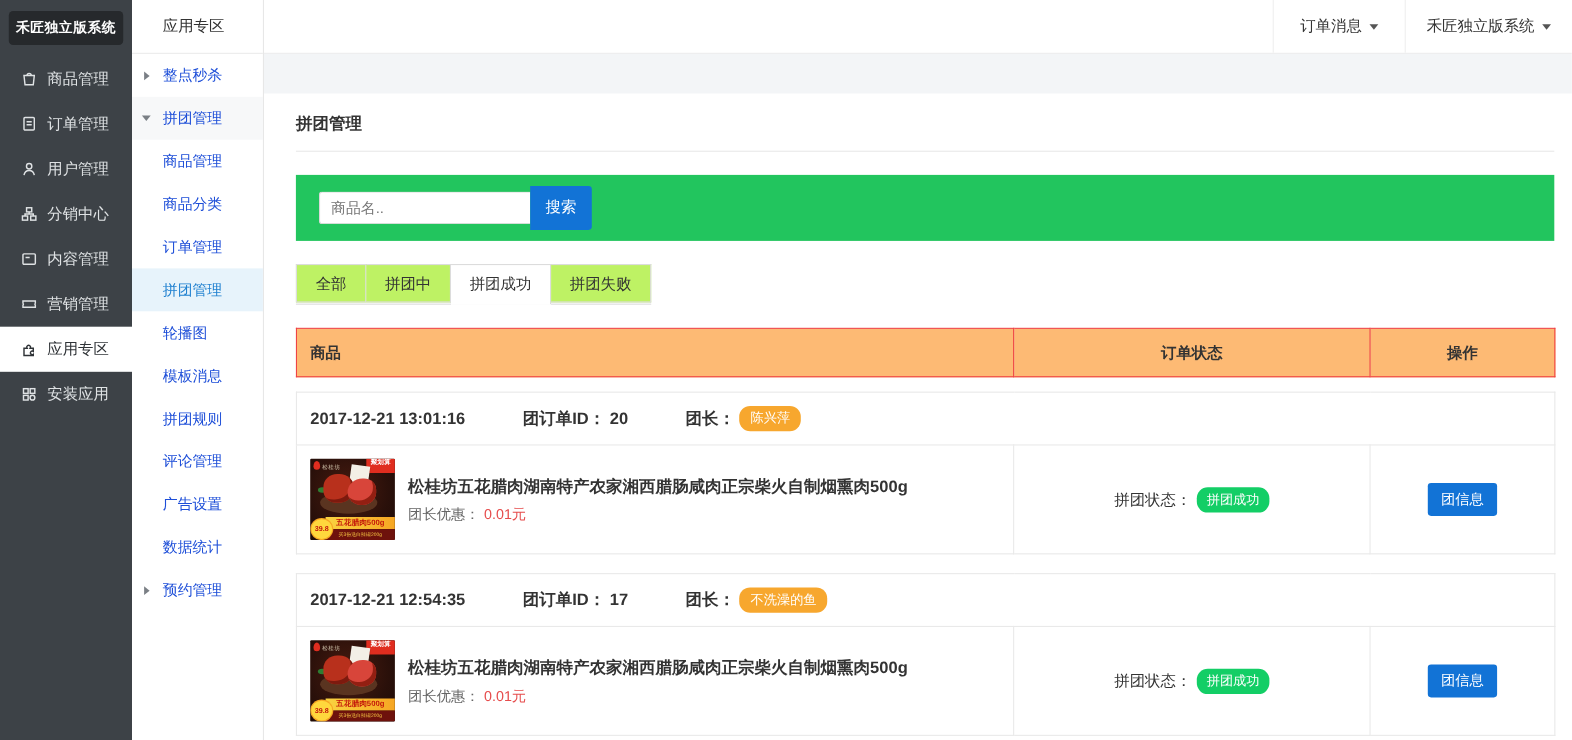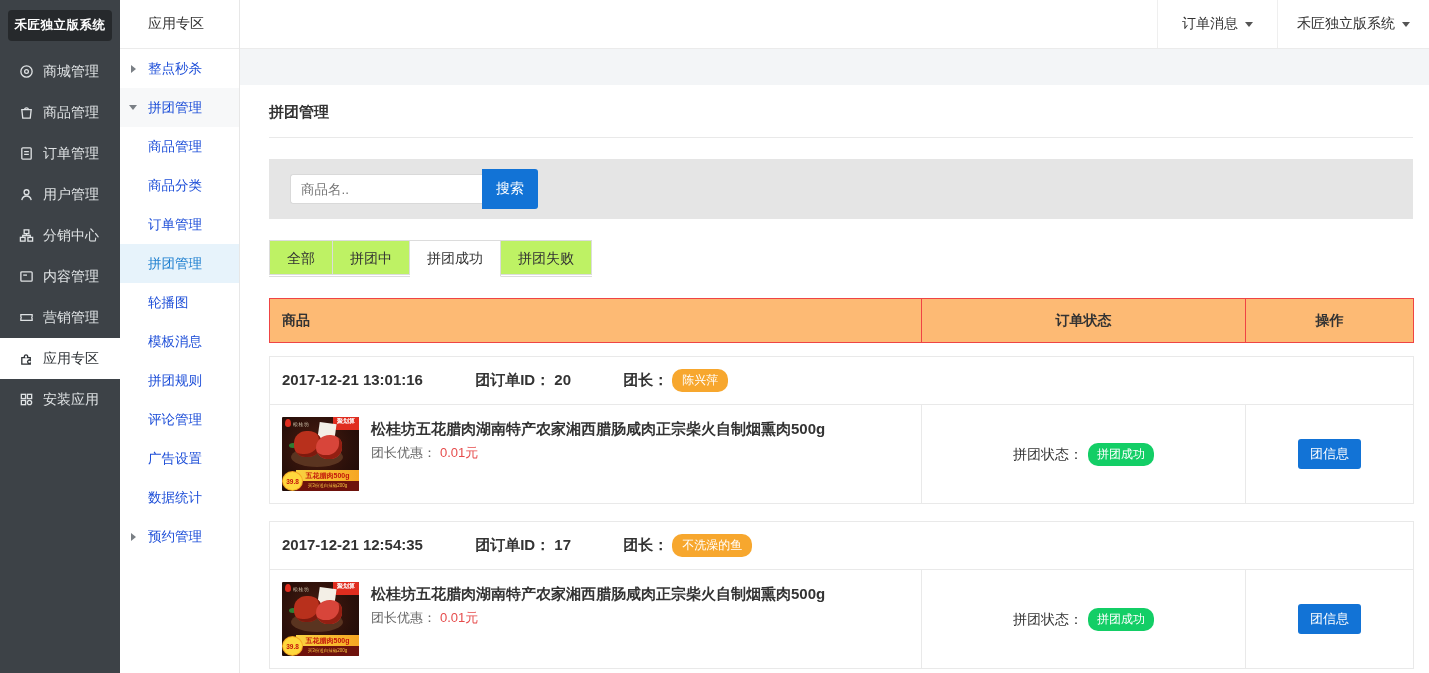--- a/index.html
+++ b/index.html
@@ -34,21 +34,21 @@
   .top-menu.w1{width:120px;}
   .top-menu.w2{width:152px;}
   .caret-down{width:0;height:0;border-left:4px solid transparent;border-right:4px solid transparent;border-top:5px solid #555;}
 
   
   .main{position:absolute;left:240px;top:49px;right:0;bottom:0;background:#fff;}
   .gray-strip{height:36px;background:#f3f5f7;}
   .content{padding:0 16px 0 29px;}
   .page-title{padding:18px 0 15px 0;font-size:15px;color:#333;border-bottom:1px solid #e9e9e9;}
 
-  .search-panel{margin-top:21px;height:60px;background:#e5e5e5;display:flex;align-items:center;padding-left:21px;}
+  .search-panel{margin-top:21px;height:60px;background:#22c55e;display:flex;align-items:center;padding-left:21px;}
   .search-input{width:192px;height:30px;border:1px solid #d9d9d9;border-right:none;border-radius:3px 0 0 3px;
     padding:0 10px;font-size:13.5px;color:#333;outline:none;font-family:inherit;background:#fff;}
   .search-input::placeholder{color:#757575;}
   .search-btn{height:40px;padding:0 14px;background:var(--accent);color:#fff;border:none;border-radius:0 3px 3px 0;
     font-size:14px;cursor:pointer;font-family:inherit;}
 
   .tabs{margin-top:21px;display:flex;width:max-content;border-bottom:1px solid #dcdcdc;}
   .tab{height:35px;line-height:34px;padding:0 17px;font-size:14px;color:#333;background:#bef264;
     border:1px solid #dcdcdc;border-left:none;cursor:pointer;}
   .tab:first-child{border-left:1px solid #dcdcdc;}
@@ -61,21 +61,21 @@
   .td-left{padding-left:12px;text-align:left;}
   .td-center{text-align:center;}
 
   .group-table{margin-top:13px;}
   .group-table td{border:1px solid #e9e9e9;background:#fff;vertical-align:middle;}
   .meta-cell{height:48px;padding-left:12px;font-size:15px;font-weight:700;color:#333;}
   .meta-cell .seg{margin-right:48px;}
   .badge-pill{display:inline-block;background:var(--warning);color:#fff;font-size:12px;font-weight:400;
     padding:3px 10px;border-radius:10px;vertical-align:1px;}
   .prod-cell{padding:12px;height:98px;}
-  .prod-flex{display:flex;gap:12px;align-items:flex-start;}
+  .prod-flex{display:flex;gap:12px;align-items:center;}
   .prod-info{padding-top:2px;}
   .prod-name{font-size:15px;font-weight:700;color:#333;line-height:1.35;}
   .prod-discount{margin-top:5px;font-size:13px;color:#666;}
   .prod-discount .val{color:var(--danger);margin-left:4px;}
   .status-cell{text-align:center;font-size:14px;color:#333;}
   .badge-success{display:inline-block;background:var(--success);color:#fff;font-size:12px;
     padding:3px 9px;border-radius:10px;margin-left:5px;vertical-align:1px;}
   .action-cell{text-align:center;}
   .btn-info{background:var(--accent);color:#fff;border:none;border-radius:3px;font-size:13px;
     padding:6px 12px;cursor:pointer;font-family:inherit;}
@@ -98,27 +98,20 @@
     font-size:4.5px;text-align:center;line-height:10px;}
   .thumb .price{position:absolute;left:1px;top:55px;width:19px;height:18px;border-radius:50%;background:#ffd83d;
     color:#c3170b;font-size:6.5px;font-weight:700;display:flex;align-items:center;justify-content:center;box-shadow:0 0 0 1px #f6a623;}
 </style>
 </head>
 <body>
 
 <aside class="dark-sidebar">
   <div class="logo-badge">禾匠独立版系统</div>
   <nav class="dnav">
-    <div class="dnav-item">
-      <svg viewBox="0 0 16 16">
-          <circle cx="8" cy="8" r="6"></circle>
-          <circle cx="8" cy="8" r="2"></circle>
-        </svg>
-      <span>商城管理</span>
-    </div>
     <div class="dnav-item">
       <svg viewBox="0 0 16 16">
           <path d="M3 5h10l-1 9H4z"></path>
           <path d="M6 5a2 2 0 0 1 4 0"></path>
         </svg>
       <span>商品管理</span>
     </div>
     <div class="dnav-item">
       <svg viewBox="0 0 16 16">
           <rect x="3" y="2" width="10" height="12" rx="1"></rect>

